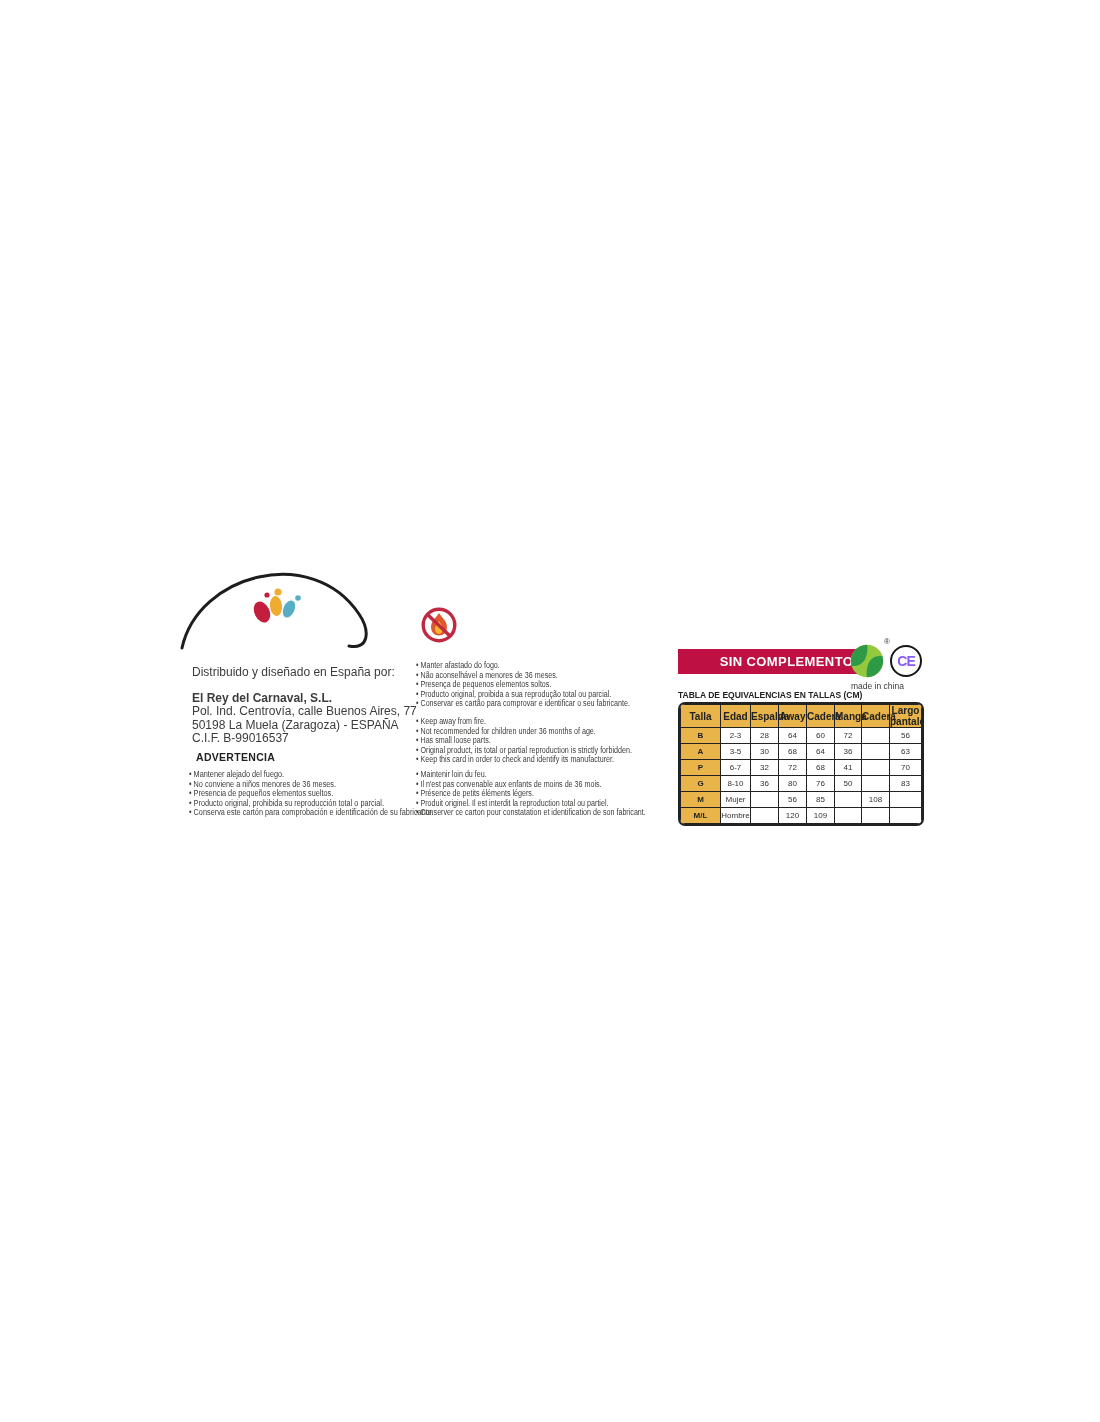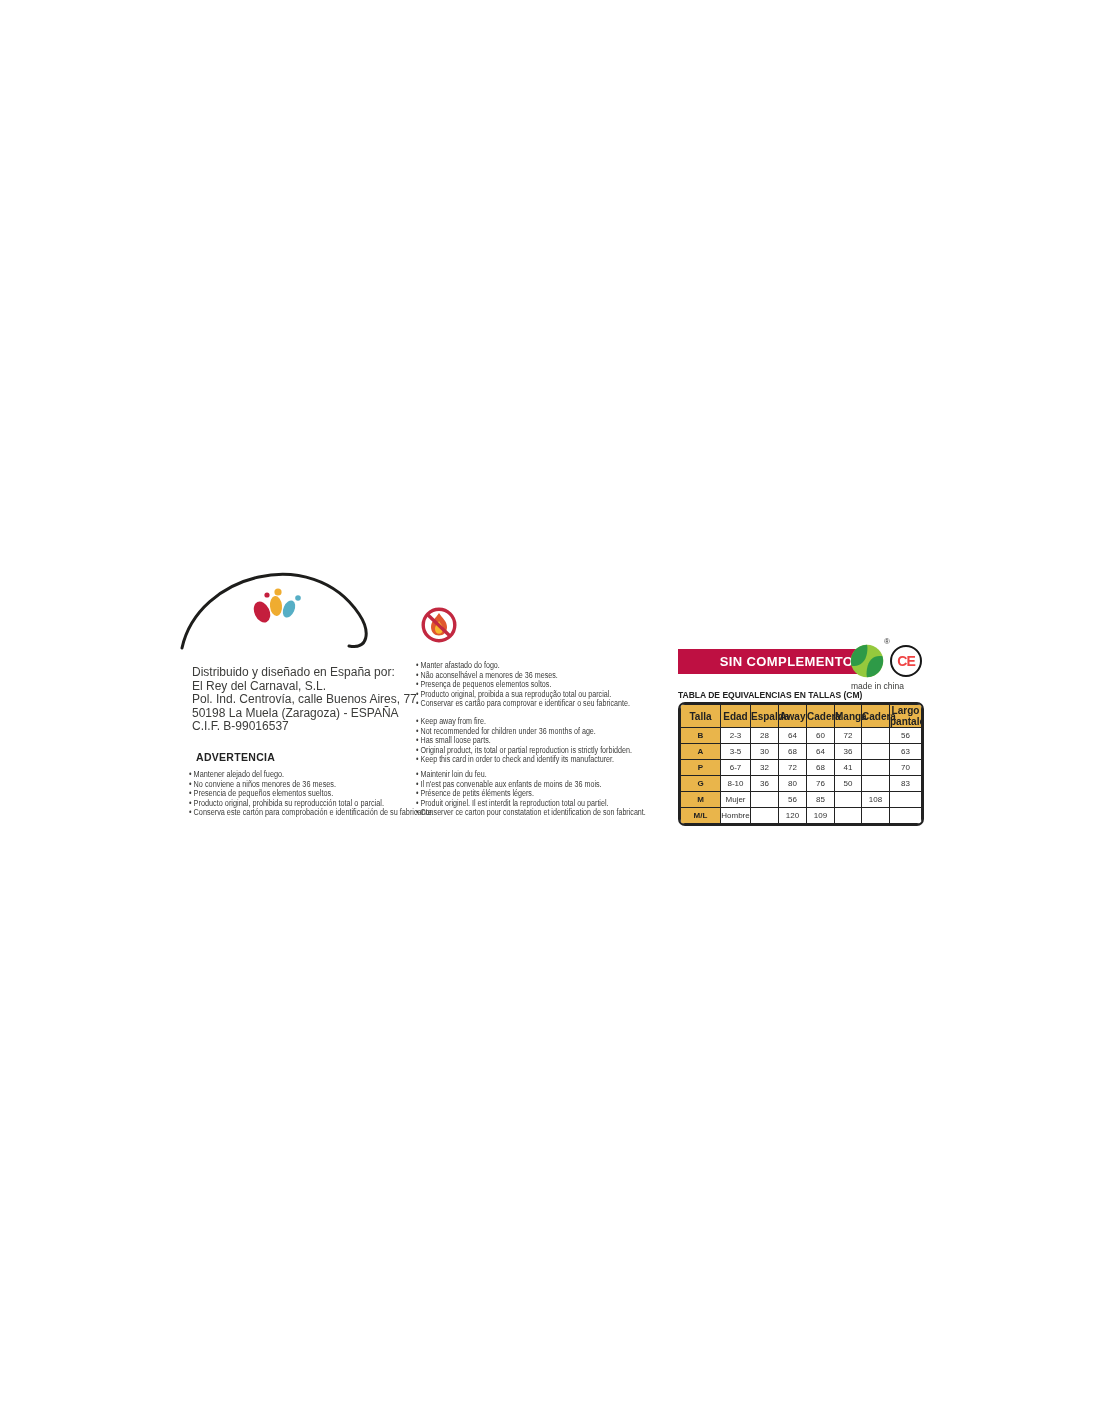--- a/index.html
+++ b/index.html
@@ -4,39 +4,39 @@
 <style>
   html,body{margin:0;padding:0;background:#ffffff;}
   .page{position:relative;width:1100px;height:1422px;background:#ffffff;overflow:hidden;
         font-family:"Liberation Sans",sans-serif;color:var(--ink,#3c3c3a);}
   .abs{position:absolute;}
 
   
   .logo-text{left:157px;top:610px;width:250px;font-family:"DejaVu Serif",serif;
              font-style:italic;font-size:40px;letter-spacing:-2px;color:#1d1d1b;}
   .dist{left:192px;top:666px;width:260px;font-size:12px;line-height:13.5px;}
-  .dist .company{font-weight:normal;}
+  .dist .company{font-weight:bold;margin-top:12px;}
   .adv-title{left:196px;top:751px;font-size:10.5px;font-weight:bold;letter-spacing:.3px;color:#222;}
   ul.blist{margin:0;padding:0;list-style:none;font-size:8.3px;line-height:9.5px;}
   ul.blist li::before{content:"• ";}
   .adv-list{left:189px;top:770px;width:280px;transform:scaleX(.88);transform-origin:0 0;}
 
   
   .fire-lines{left:461px;top:614px;width:230px;font-size:8.5px;line-height:9.7px;}
   .mid-list{left:416px;width:300px;transform:scaleX(.86);transform-origin:0 0;}
   .pt{top:661px;} .en{top:717px;} .fr{top:770px;}
 
   
   .banner{left:678px;top:649px;width:154px;height:25px;background:var(--banner-red,#BE1042);
           color:#fff;font-weight:bold;font-size:13px;letter-spacing:.4px;
           display:flex;align-items:center;justify-content:center;padding-left:36px;}
   .reg{left:884px;top:637px;font-size:8px;color:#333;}
   .ce{left:890px;top:645px;width:28px;height:28px;border:2.5px solid #161616;border-radius:50%;
       display:flex;align-items:center;justify-content:center;
-      font-weight:bold;font-size:14px;letter-spacing:-1px;color:#ef4444;}
+      font-weight:bold;font-size:14px;letter-spacing:-1px;color:#8b5cf6;}
   .madein{left:851px;top:681px;font-size:8.5px;}
   .tbl-title{left:678px;top:690px;font-size:8.5px;font-weight:bold;color:#222;}
 
   .tbl-wrap{left:678px;top:702px;border:2px solid #222;border-radius:7px;overflow:hidden;background:#fff;}
   table.sizes{border-collapse:collapse;table-layout:fixed;width:241px;}
   table.sizes th,table.sizes td{border:1.5px solid #222;text-align:center;vertical-align:middle;
         padding:0;font-size:8px;color:#333;}
   table.sizes thead th{background:var(--table-gold,#E9B54B);font-weight:bold;font-size:10px;
         line-height:1.1;height:21px;color:#222;}
   table.sizes tbody tr{height:16px;}

